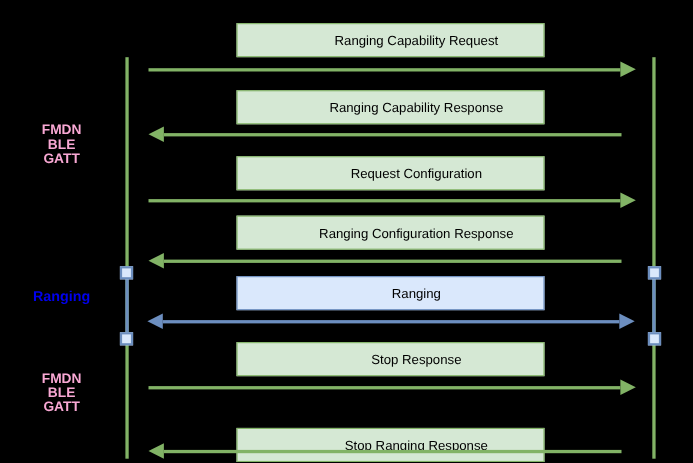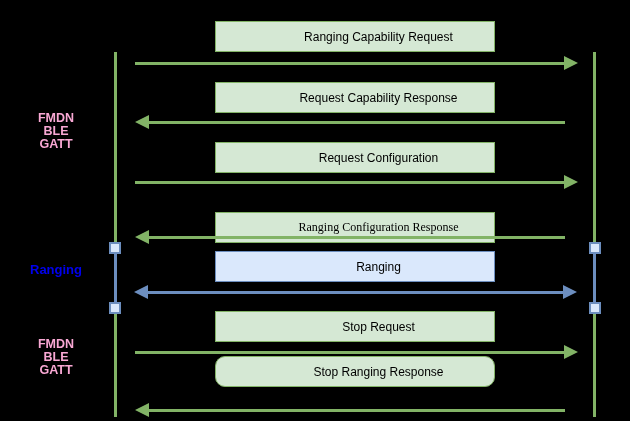--- a/index.html
+++ b/index.html
@@ -128,50 +128,50 @@
     <span>BLE</span>
     <span>GATT</span>
   </div>
 
   <div class="msg-box green" style="top:21px;">Ranging Capability Request</div>
   <div class="arrow green" style="left:135px; top:56px; width:443px;">
     <div class="line" style="left:0; width:429px;"></div>
     <div class="head-right" style="left:429px;"></div>
   </div>
 
-  <div class="msg-box green" style="top:82px;">Request Capability Response</div>
+  <div class="msg-box green" style="top:82px;">Ranging Capability Response</div>
   <div class="arrow green" style="left:135px; top:115px; width:430px;">
     <div class="head-left" style="left:0;"></div>
     <div class="line" style="left:14px; width:416px;"></div>
   </div>
 
   <div class="msg-box green" style="top:142px;">Request Configuration</div>
   <div class="arrow green" style="left:135px; top:175px; width:443px;">
     <div class="line" style="left:0; width:429px;"></div>
     <div class="head-right" style="left:429px;"></div>
   </div>
 
-  <div class="msg-box green" style="top:212px;font-family:Liberation Serif, serif;">Ranging Configuration Response</div>
+  <div class="msg-box green" style="top:196px;">Ranging Configuration Response</div>
   <div class="arrow green" style="left:135px; top:230px; width:430px;">
     <div class="head-left" style="left:0;"></div>
     <div class="line" style="left:14px; width:416px;"></div>
   </div>
 
   <div class="msg-box blue" style="top:251px;">Ranging</div>
   <div class="arrow blue" style="left:134px; top:285px; width:443px;">
     <div class="head-left" style="left:0;"></div>
     <div class="line" style="left:14px; width:415px;"></div>
     <div class="head-right" style="left:429px;"></div>
   </div>
 
-  <div class="msg-box green" style="top:311px;">Stop Request</div>
+  <div class="msg-box green" style="top:311px;">Stop Response</div>
   <div class="arrow green" style="left:135px; top:345px; width:443px;">
     <div class="line" style="left:0; width:429px;"></div>
     <div class="head-right" style="left:429px;"></div>
   </div>
 
-  <div class="msg-box green" style="top:356px;border-radius:10px;">Stop Ranging Response</div>
+  <div class="msg-box green" style="top:389px;">Stop Ranging Response</div>
   <div class="arrow green" style="left:135px; top:403px; width:430px;">
     <div class="head-left" style="left:0;"></div>
     <div class="line" style="left:14px; width:416px;"></div>
   </div>
 
 </div>
 
 </body></html>

